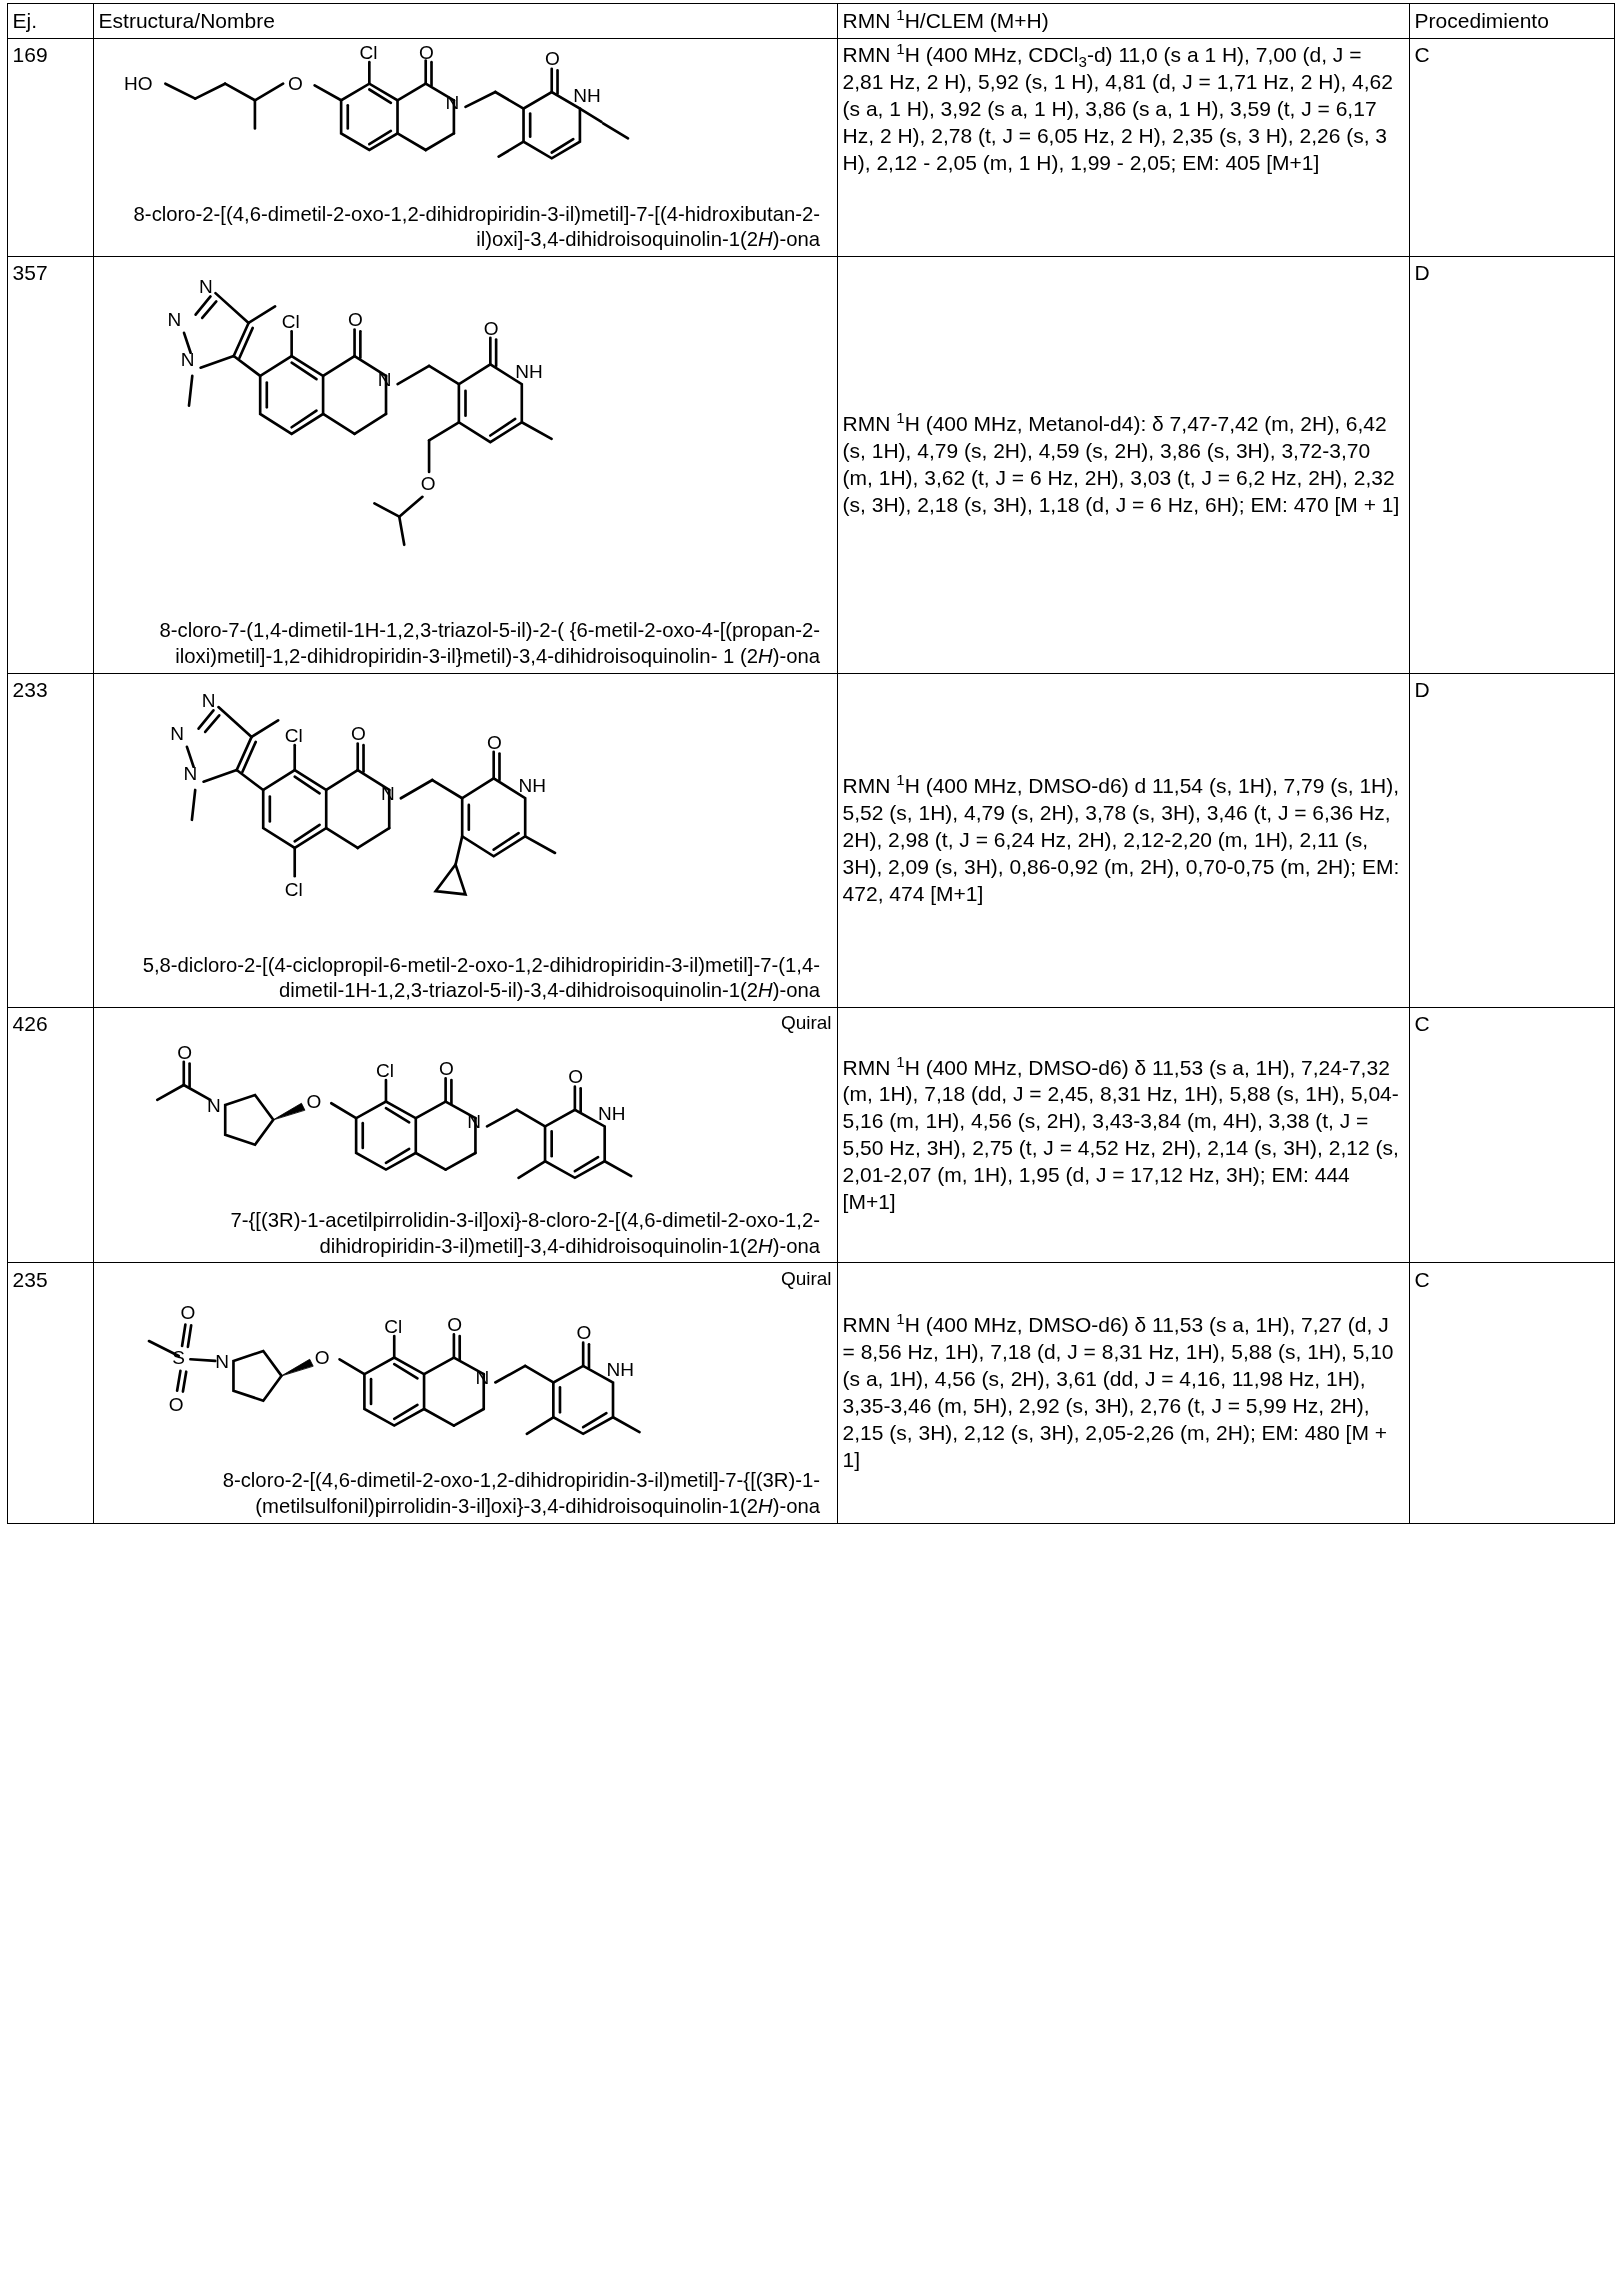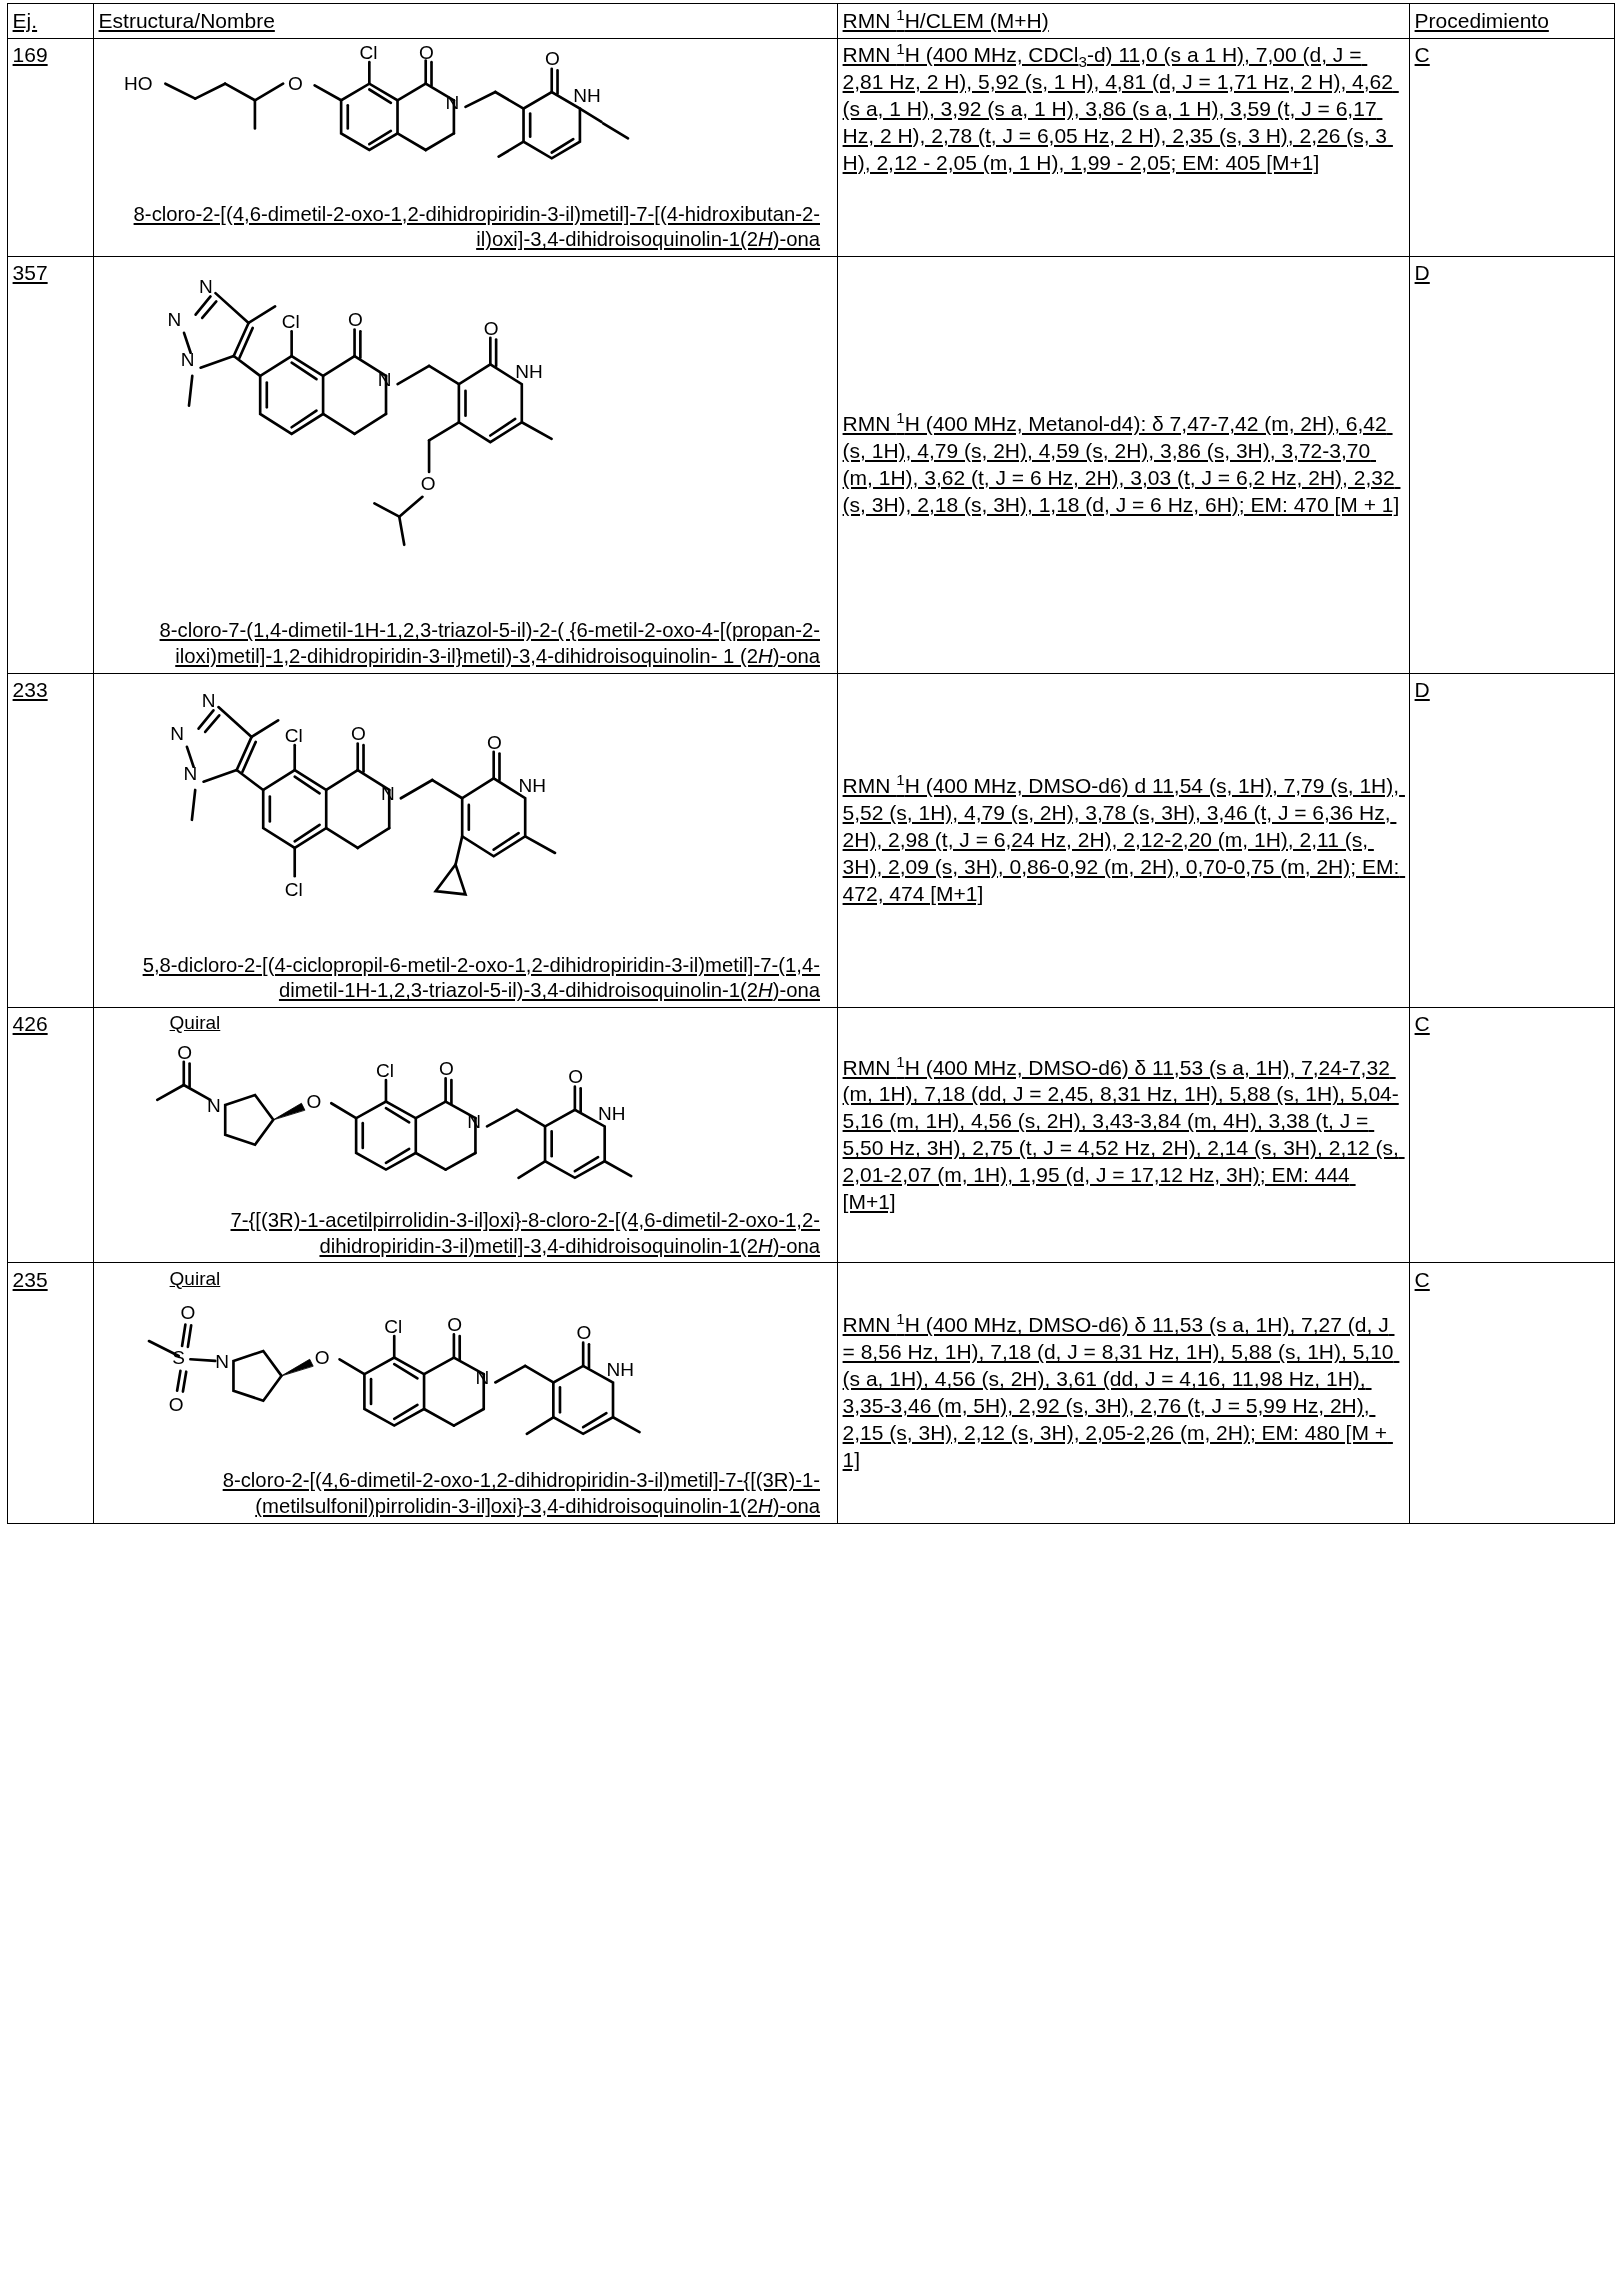--- a/index.html
+++ b/index.html
@@ -10,21 +10,20 @@
   body {
     font-family: "Liberation Sans", sans-serif;
     color: #000000;
   }
   .page {
     width: 1501px;
     height: 2284px;
     position: relative;
     box-sizing: border-box;
     padding: 3.3px 6.6px 0 6.6px;
-    text-decoration: underline;
   }
   table.main {
     border-collapse: collapse;
     table-layout: fixed;
     width: 1608px;
   }
   table.main td, table.main th {
     border: 1.7px solid #000;
     vertical-align: top;
     padding: 3.3px 5px;
@@ -69,21 +68,21 @@
   .struct-svg { display: block; margin: 0 auto; }
   .name {
     text-align: right;
     font-size: 20.3px;
     line-height: 1.26;
     margin-top: 1.7px;
     padding: 0 11.6px;
   }
   .chiral-label {
     font-size: 19px;
-    text-align: left;
+    text-align: right;
     padding-left: 71px;
     margin-bottom: -3.3px;
   }
   sup { font-size: 0.72em; vertical-align: super; line-height: 0; }
   sub { font-size: 0.72em; vertical-align: sub; line-height: 0; }
   i { font-style: italic; }
 </style>
 </head>
 <body>
 

